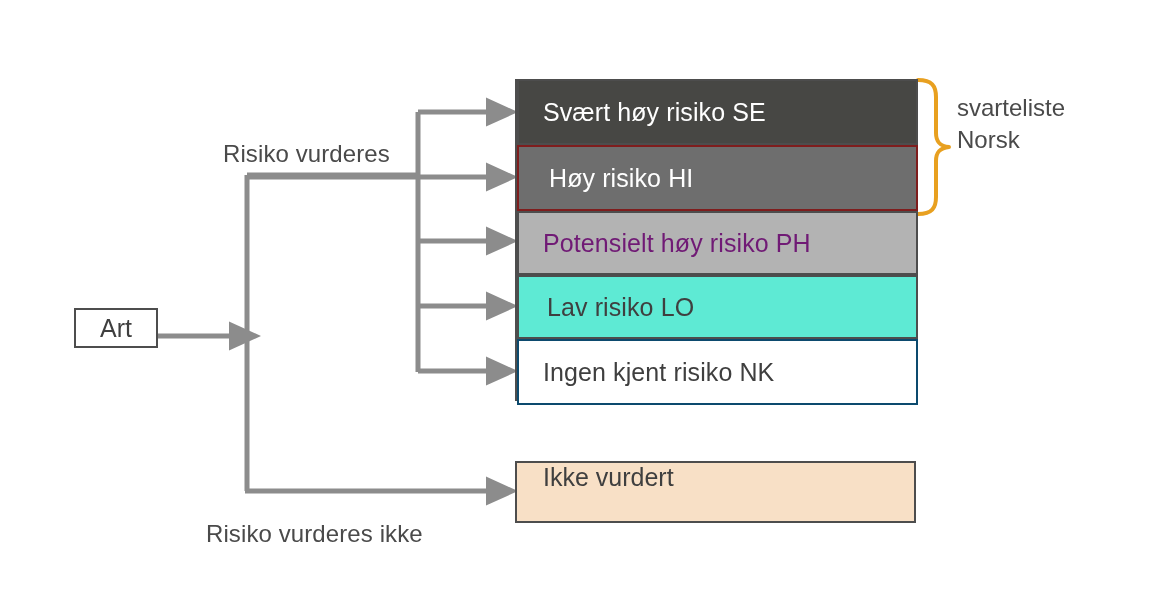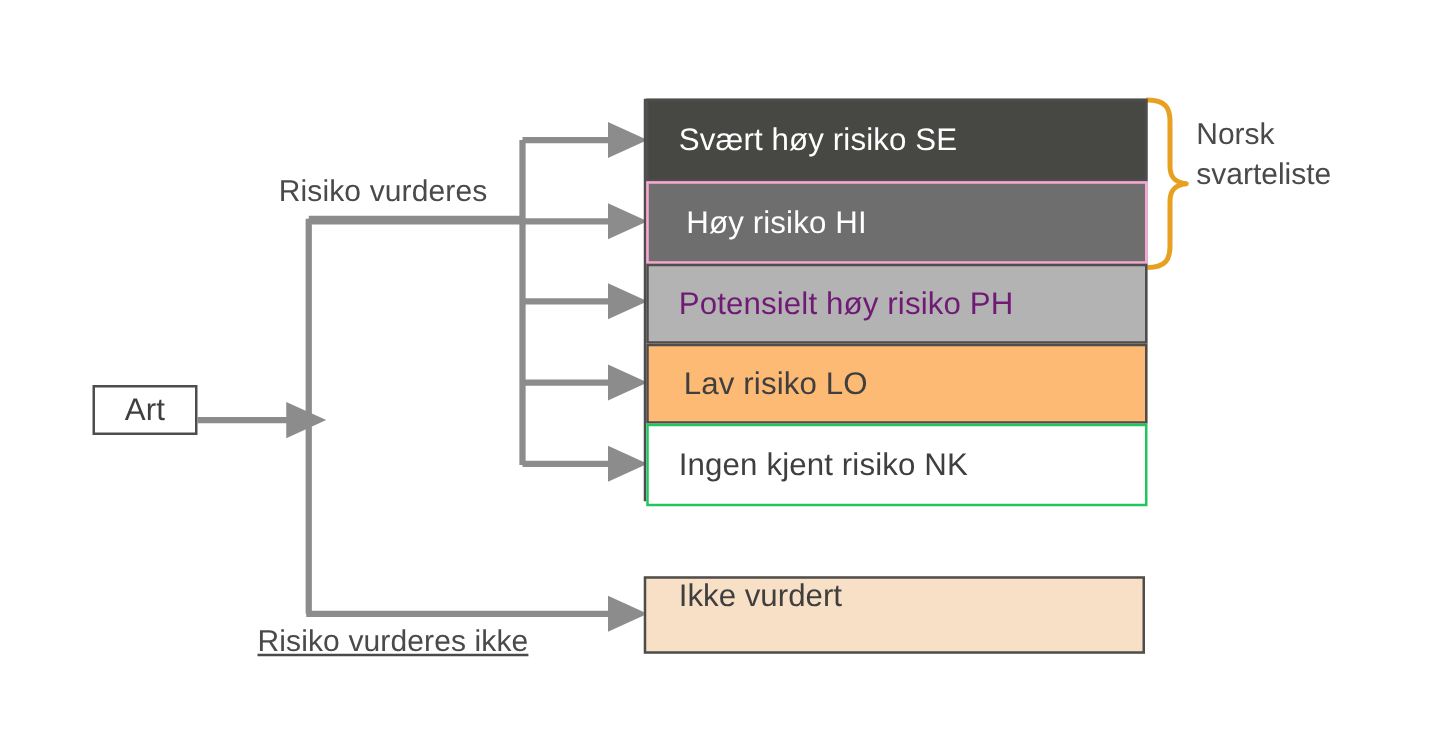--- a/index.html
+++ b/index.html
@@ -44,24 +44,24 @@
     left:0; width:401px;
     box-sizing:border-box;
     display:flex;
     align-items:center;
     font-size:25px;
     letter-spacing:.1px;
     text-align:center;
   }
   .risk-row .rlabel{ padding-left:24px; }
   .risk-row.r0{ top:-2px;   height:66px;  background:#474744; color:#ffffff; border:2px solid #4d4d4d; }
-  .risk-row.r1{ top:64px;   height:66px;  background:#6e6e6e; color:#ffffff; border:2px solid #f9a8d4; }
+  .risk-row.r1{ top:64px;   height:66px;  background:#6e6e6e; color:#ffffff; border:2px solid #7f1d1d; }
   .risk-row.r2{ top:130px;  height:64px;  background:#b3b3b3; color:#701a75; border:2px solid #4d4d4d; }
-  .risk-row.r3{ top:194px;  height:64px;  background:#fdba74; color:#3f3f3f; border:2px solid #4d4d4d; }
-  .risk-row.r4{ top:258px;  height:66px;  background:#ffffff; color:#3f3f3f; border:2px solid #22c55e; }
+  .risk-row.r3{ top:194px;  height:64px;  background:#5eead4; color:#3f3f3f; border:2px solid #4d4d4d; }
+  .risk-row.r4{ top:258px;  height:66px;  background:#ffffff; color:#3f3f3f; border:2px solid #0c4a6e; }
   .risk-row.r1 .rlabel{ padding-left:30px; }
   .risk-row.r3 .rlabel{ padding-left:28px; }
 
   
   .node-unassessed{
     position:absolute;
     left:515px; top:461px;
     width:401px; height:62px;
     box-sizing:border-box;
     background:#f8e0c6;
@@ -75,21 +75,21 @@
 
   
   .edge-label{
     position:absolute;
     font-size:24px;
     color:#4a4a4a;
     white-space:nowrap;
     letter-spacing:.1px;
   }
   .edge-label.top{ left:223px; top:140px; }
-  .edge-label.bottom{ left:206px; top:500px;text-decoration:underline; }
+  .edge-label.bottom{ left:206px; top:520px; }
 
   
   .bracket-note{
     position:absolute;
     left:957px; top:92px;
     width:160px;
     font-size:24px;
     line-height:32px;
     color:#4a4a4a;
   }
@@ -169,17 +169,17 @@
     <div class="risk-row r4">
       <span class="rlabel">Ingen kjent risiko NK</span>
     </div>
   </div>
 
   <div class="node-unassessed">
     <span class="rlabel">Ikke vurdert</span>
   </div>
 
   <div class="bracket-note">
+    <div>svarteliste</div>
     <div>Norsk</div>
-    <div>svarteliste</div>
   </div>
 
 </div>
 
 </body></html>

